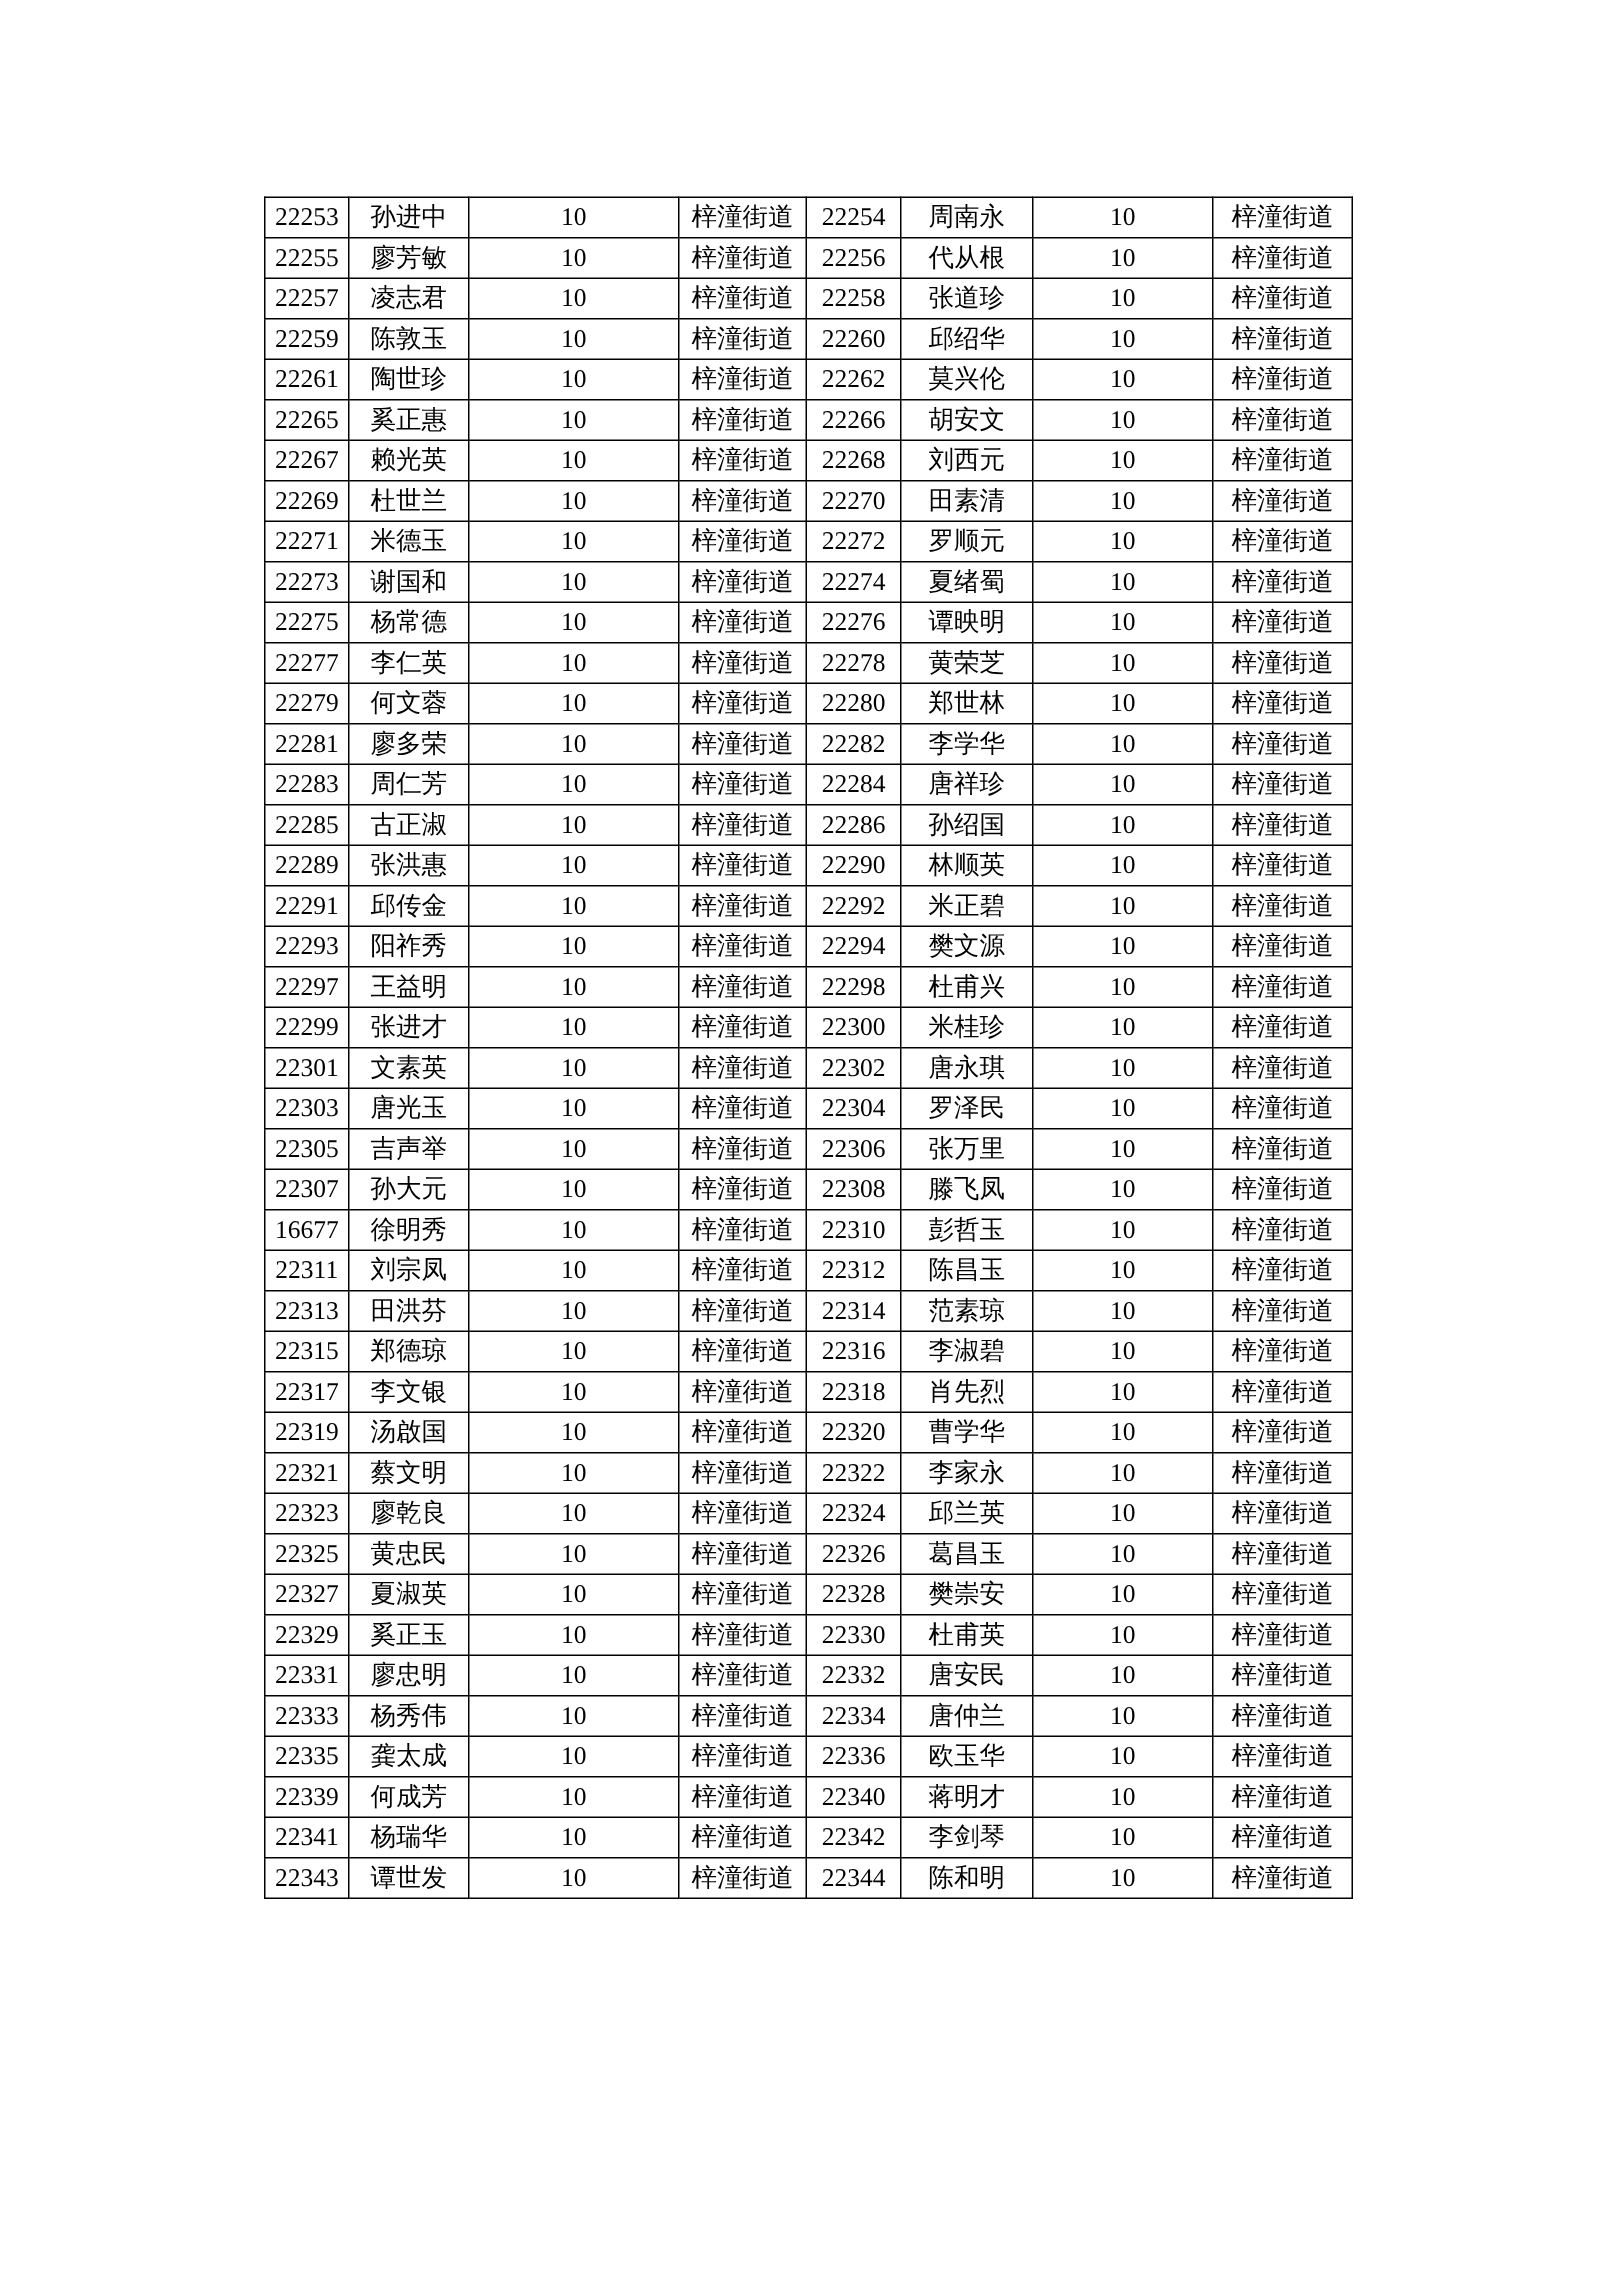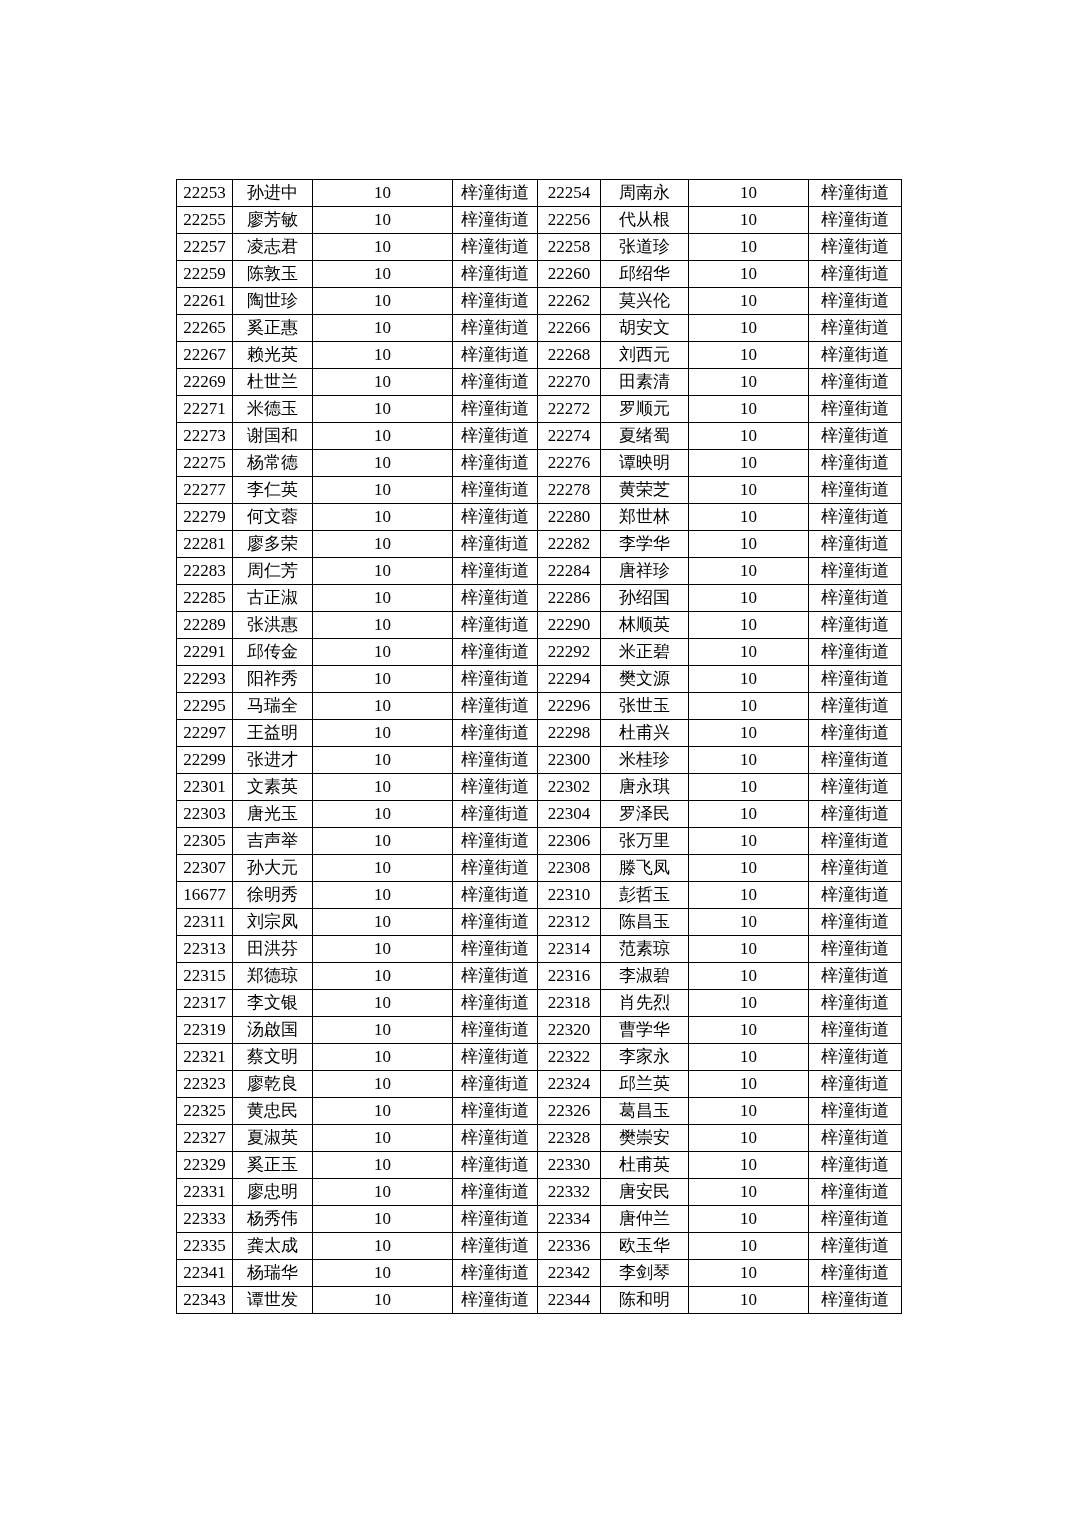--- a/index.html
+++ b/index.html
@@ -16,21 +16,20 @@
     color: #000000;
     overflow: hidden;
   }
   table.roster {
     position: absolute;
     left: 176px;
     top: 131px;
     width: 725px;
     border-collapse: collapse;
     table-layout: fixed;
-    margin-top: 48px;
   }
   table.roster td {
     border: 1px solid #000000;
     height: 26px;
     padding: 0 2px;
     font-size: 17px;
     line-height: 26px;
     text-align: center;
     vertical-align: middle;
     white-space: nowrap;
@@ -237,30 +236,20 @@
           <td>22293</td>
           <td>阳祚秀</td>
           <td>10</td>
           <td>梓潼街道</td>
           <td>22294</td>
           <td>樊文源</td>
           <td>10</td>
           <td>梓潼街道</td>
         </tr>
         <tr>
-          <td>22295</td>
-          <td>马瑞全</td>
-          <td>10</td>
-          <td>梓潼街道</td>
-          <td>22296</td>
-          <td>张世玉</td>
-          <td>10</td>
-          <td>梓潼街道</td>
-        </tr>
-        <tr>
           <td>22297</td>
           <td>王益明</td>
           <td>10</td>
           <td>梓潼街道</td>
           <td>22298</td>
           <td>杜甫兴</td>
           <td>10</td>
           <td>梓潼街道</td>
         </tr>
         <tr>
@@ -443,20 +432,30 @@
           <td>10</td>
           <td>梓潼街道</td>
         </tr>
         <tr>
           <td>22335</td>
           <td>龚太成</td>
           <td>10</td>
           <td>梓潼街道</td>
           <td>22336</td>
           <td>欧玉华</td>
+          <td>10</td>
+          <td>梓潼街道</td>
+        </tr>
+        <tr>
+          <td>22339</td>
+          <td>何成芳</td>
+          <td>10</td>
+          <td>梓潼街道</td>
+          <td>22340</td>
+          <td>蒋明才</td>
           <td>10</td>
           <td>梓潼街道</td>
         </tr>
         <tr>
           <td>22341</td>
           <td>杨瑞华</td>
           <td>10</td>
           <td>梓潼街道</td>
           <td>22342</td>
           <td>李剑琴</td>

